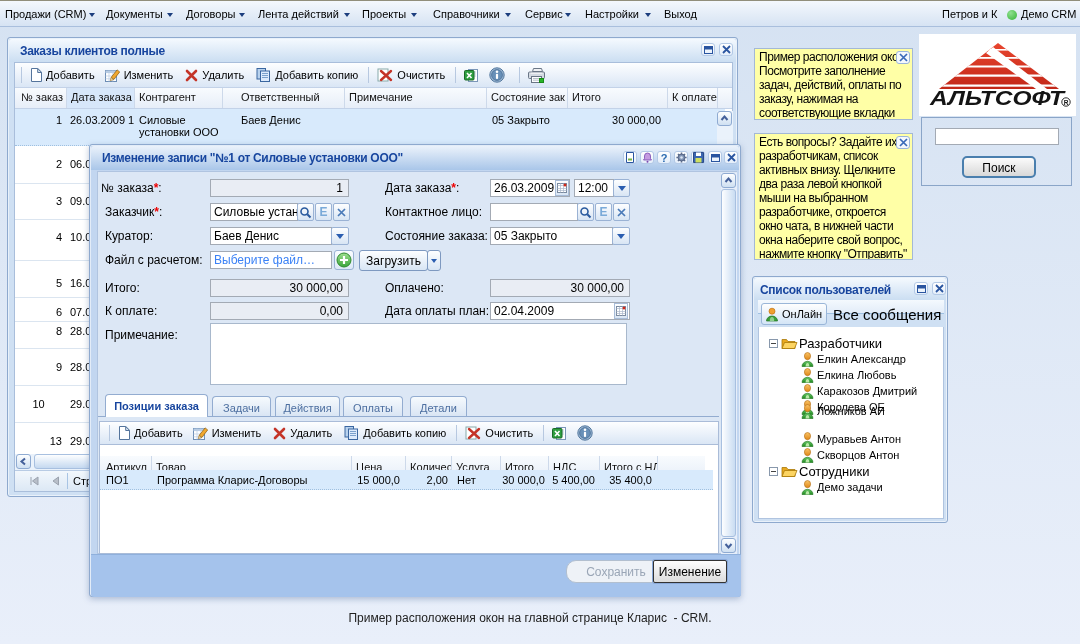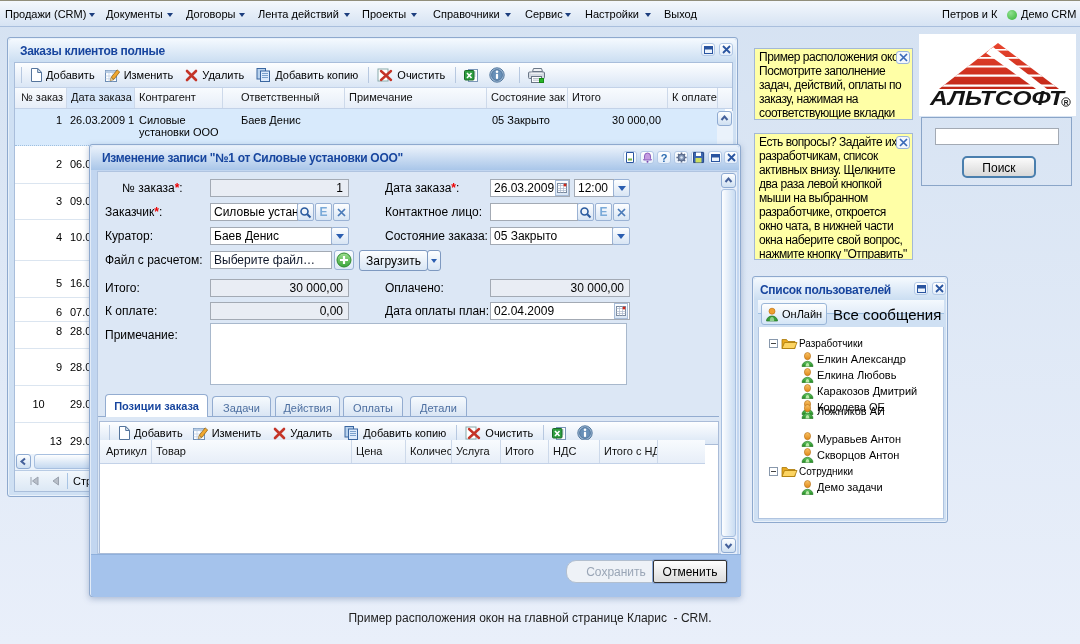--- a/index.html
+++ b/index.html
@@ -18,21 +18,21 @@
 .cell{position:absolute;font-size:11px;white-space:nowrap;overflow:hidden}
 .fl{position:absolute;font-size:12px;white-space:nowrap}
 .req{color:#e00;font-weight:bold}
 .fi{position:absolute;height:18px;background:#fff;border:1px solid #a3aab4;font-size:12px;padding:1px 3px 0 3px;white-space:nowrap;overflow:hidden}
 .ro{background:#e9edf4;text-align:right;padding-right:5px}
 .sbtn{position:absolute;width:17px;height:18px;background:linear-gradient(#fdfeff,#d8e5f4);border:1px solid #9ab2d4;border-radius:2px;display:flex;align-items:center;justify-content:center}
 .dda{width:0;height:0;border-left:4px solid transparent;border-right:4px solid transparent;border-top:5px solid #2a5db0}
 .note{position:absolute;left:754px;width:159px;background:#ffffa6;border:1px solid #a3b8d6;font-size:12px;letter-spacing:-0.45px;line-height:14px;padding:1px 2px 2px 4px;white-space:nowrap;overflow:hidden}
 .nx{position:absolute;top:2px;right:2px;width:14px;height:13px;background:#f4f8fd;border:1px solid #9ab4da;border-radius:3px;display:flex;align-items:center;justify-content:center}
 .tab{position:absolute;top:0;height:100%;border:1px solid #93acd0;border-bottom:none;border-radius:4px 4px 0 0;background:linear-gradient(#f6fafd,#d8e4f3);font-size:11px;color:#4d6fa0;text-align:center;padding-top:5px}
-.trow{position:absolute;left:40px;font-size:10px;white-space:nowrap;height:16px;display:flex;align-items:center}
+.trow{position:absolute;left:40px;font-size:13px;white-space:nowrap;height:16px;display:flex;align-items:center}
 .prow{position:absolute;left:42px;font-size:11px;white-space:nowrap;height:16px;display:flex;align-items:center}
 
 .hsep{position:absolute;height:1px;background:#dbe5f0}
 </style></head>
 <body>
 <div class="menubar">
 <span class="mi" style="left:5px">Продажи (CRM)</span>
     <i class="mar" style="left:89px"></i>
 <span class="mi" style="left:106px">Документы</span>
     <i class="mar" style="left:167px"></i>
@@ -237,21 +237,21 @@
         <rect x="0.5" y="0.5" width="8" height="3" fill="#2a55a0"></rect>
       </svg>
     </div>
 <div class="tbtn" style="left:634px;top:6px">
       <svg width="9" height="9">
         <path d="M1 1 L8 8 M8 1 L1 8" stroke="#2a55a0" stroke-width="1.8"></path>
       </svg>
     </div>
 
 <div class="abs" style="left:7px;top:26px;width:640px;height:383px;background:#dce7f5;border:1px solid #b0c4e0;border-right:none">
-  <div class="fl" style="left:24px;top:9px">№ заказа<span class="req">*</span>:</div>
+  <div class="fl" style="left:3px;top:9px">№ заказа<span class="req">*</span>:</div>
   <div class="fi ro" style="left:112px;top:7px;width:139px">1</div>
   <div class="fl" style="left:287px;top:9px">Дата заказа<span class="req">*</span>:</div>
   <div class="fi" style="left:392px;top:7px;width:80px;padding-right:16px">26.03.2009</div>
   <div class="abs" style="left:457px;top:8px;width:14px;height:16px;background:linear-gradient(#fdfeff,#d8e5f4);border:1px solid #a8bcd8"><svg width="12" height="14" viewBox="0 0 12 14">
           <rect x="1.5" y="2.5" width="9" height="9" fill="#fff" stroke="#7a8aa0"></rect>
           <path d="M1.5 4.5h9M4.5 2.5v9M7.5 2.5v9M1.5 7.5h9M1.5 9.5h9" stroke="#aab8cc" stroke-width=".7"></path>
           <circle cx="9" cy="4" r="1.5" fill="#d02818"></circle>
         </svg></div>
   <div class="fi" style="left:476px;top:7px;width:40px">12:00</div>
   <div class="sbtn" style="left:515px;top:7px;width:17px">
@@ -289,21 +289,21 @@
   <div class="fi" style="left:112px;top:55px;width:122px">Баев Денис</div>
   <div class="sbtn" style="left:233px;top:55px;width:18px">
         <i class="dda"></i>
       </div>
   <div class="fl" style="left:287px;top:57px">Состояние заказа:</div>
   <div class="fi" style="left:392px;top:55px;width:123px">05 Закрыто</div>
   <div class="sbtn" style="left:514px;top:55px;width:18px">
         <i class="dda"></i>
       </div>
   <div class="fl" style="left:7px;top:81px">Файл с расчетом:</div>
-  <div class="fi" style="left:112px;top:79px;width:122px;color:#0f172a">Выберите файл…</div>
+  <div class="fi" style="left:112px;top:79px;width:122px;color:#3b82f6">Выберите файл…</div>
   <div class="abs" style="left:236px;top:78px;width:20px;height:20px;background:linear-gradient(#fafdff,#dce8f6);border:1px solid #9ab2d4;border-radius:3px"><svg width="18" height="18" viewBox="0 0 18 18">
           <circle cx="9" cy="9" r="7" fill="url(#gg)" stroke="#2f8a2f"></circle>
           <defs>
             <linearGradient id="gg" x1="0" y1="0" x2="0" y2="1">
               <stop offset="0" stop-color="#9fe08f"></stop>
               <stop offset="1" stop-color="#3aa53a"></stop>
             </linearGradient>
           </defs>
           <path d="M9 5v8M5 9h8" stroke="#fff" stroke-width="2.2"></path>
         </svg></div>
@@ -373,46 +373,56 @@
     <span class="titem">
           <svg width="16" height="16" viewBox="0 0 16 16">
             <circle cx="8" cy="8" r="7.2" fill="#9cb8d4" stroke="#54789e"></circle>
             <circle cx="8" cy="8" r="5.4" fill="#6890b8" stroke="#4a6e96" stroke-width=".8"></circle>
             <circle cx="8" cy="4.8" r="1.3" fill="#fff"></circle>
             <rect x="6.9" y="6.8" width="2.2" height="5.2" rx="1" fill="#fff"></rect>
           </svg>
         </span>
   </div>
 
-  <div class="abs" style="left:2px;top:268px;width:605px;height:24px;background:linear-gradient(#f8fbfe,#e7eef8);border-bottom:1px solid #c3d2e8">
+  <div class="abs" style="left:2px;top:284px;width:605px;height:24px;background:linear-gradient(#f8fbfe,#e7eef8);border-bottom:1px solid #c3d2e8">
     <div class="th" style="left:0;width:52px;padding-top:5px;padding-left:6px">Артикул</div>
     <div class="th" style="left:52px;width:200px;padding-top:5px">Товар</div>
     <div class="th" style="left:252px;width:54px;padding-top:5px">Цена</div>
     <div class="th" style="left:306px;width:46px;padding-top:5px">Количество</div>
     <div class="th" style="left:352px;width:49px;padding-top:5px">Услуга</div>
     <div class="th" style="left:401px;width:48px;padding-top:5px">Итого</div>
     <div class="th" style="left:449px;width:51px;padding-top:5px">НДС</div>
     <div class="th" style="left:500px;width:58px;padding-top:5px">Итого с НДС</div>
   </div>
 
+  <div class="abs" style="left:2px;top:298px;width:613px;height:20px;background:#d8eafc;border-bottom:1px dotted #9fc0e0">
+    <div class="cell" style="left:6px;top:4px">ПО1</div>
+    <div class="cell" style="left:57px;top:4px">Программа Кларис-Договоры</div>
+    <div class="cell" style="left:252px;top:4px;width:48px;text-align:right">15 000,0</div>
+    <div class="cell" style="left:306px;top:4px;width:42px;text-align:right">2,00</div>
+    <div class="cell" style="left:357px;top:4px">Нет</div>
+    <div class="cell" style="left:401px;top:4px;width:44px;text-align:right">30 000,0</div>
+    <div class="cell" style="left:449px;top:4px;width:46px;text-align:right">5 400,00</div>
+    <div class="cell" style="left:500px;top:4px;width:52px;text-align:right">35 400,0</div>
+  </div>
 
   <div class="abs" style="left:623px;top:1px;width:16px;height:381px;background:#e6eefa">
     <div class="abs" style="left:0;top:0;width:15px;height:15px;background:linear-gradient(#fdfeff,#cfe0f2);border:1px solid #8fabd2;border-radius:3px"><svg width="13" height="13">
             <path d="M3.5 8 L6.5 4.5 L9.5 8" fill="none" stroke="#44609a" stroke-width="2"></path>
           </svg></div>
     <div class="abs" style="left:0;top:16px;width:15px;height:348px;background:linear-gradient(90deg,#fdfeff,#c9dcf2);border:1px solid #a8c0e0;border-radius:3px"></div>
     <div class="abs" style="left:0;top:365px;width:15px;height:15px;background:linear-gradient(#fdfeff,#cfe0f2);border:1px solid #8fabd2;border-radius:3px"><svg width="13" height="13">
             <path d="M3.5 5 L6.5 8.5 L9.5 5" fill="none" stroke="#44609a" stroke-width="2"></path>
           </svg></div>
   </div>
 </div>
 
 <div class="abs" style="left:1px;top:409px;width:650px;height:43px;background:#a5c3ec;border-top:1px solid #8fb0dc;border-radius:0 0 3px 3px">
   <div class="abs" style="left:475px;top:5px;width:100px;height:23px;background:#eef2f7;border:1px solid #b2bfcf;border-radius:10px;color:#9aa6b6;font-size:12px;text-align:center;padding-top:4px">Сохранить</div>
-  <div class="abs" style="left:562px;top:5px;width:74px;height:23px;background:linear-gradient(#fefefe,#dcdcdc);border:1px solid #333;border-radius:2px;box-shadow:0 0 0 1px #89a8d8;font-size:12px;text-align:center;padding-top:4px">Отменить</div>
+  <div class="abs" style="left:562px;top:5px;width:74px;height:23px;background:linear-gradient(#fefefe,#dcdcdc);border:1px solid #333;border-radius:2px;box-shadow:0 0 0 1px #89a8d8;font-size:12px;text-align:center;padding-top:4px">Изменение</div>
 </div>
 </div>
 
 <div class="note" style="top:48px;height:72px">Пример расположения окон<br>Посмотрите заполнение<br>задач, действий, оплаты по<br>заказу, нажимая на<br>соответствующие вкладки
 <div class="nx">
       <svg width="9" height="9">
         <path d="M1 1 L8 8 M8 1 L1 8" stroke="#3a6ab8" stroke-width="1.7"></path>
       </svg>
     </div></div>
 <div class="note" style="top:133px;height:127px">Есть вопросы? Задайте их<br>разработчикам, список<br>активных внизу. Щелкните<br>два раза левой кнопкой<br>мыши на выбранном<br>разработчике, откроется<br>окно чата, в нижней части<br>окна наберите свой вопрос,<br>нажмите кнопку "Отправить"

